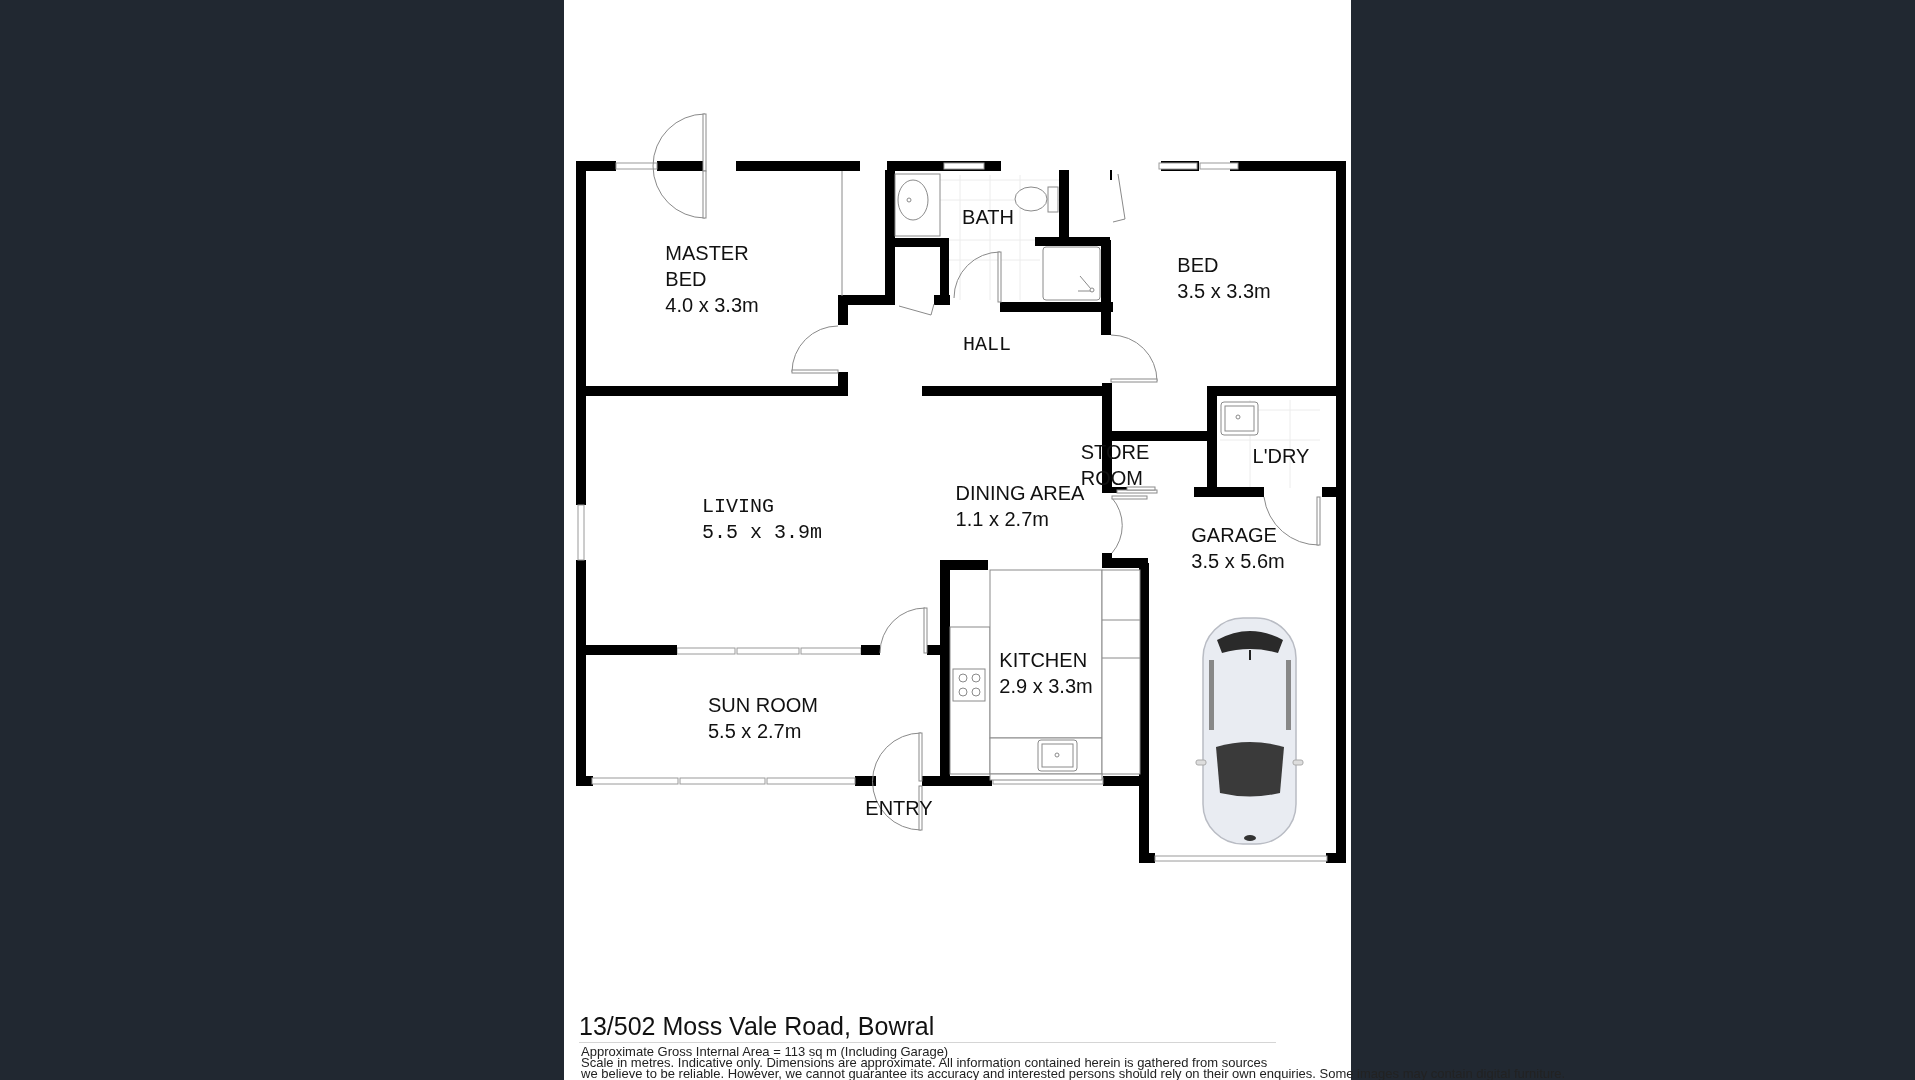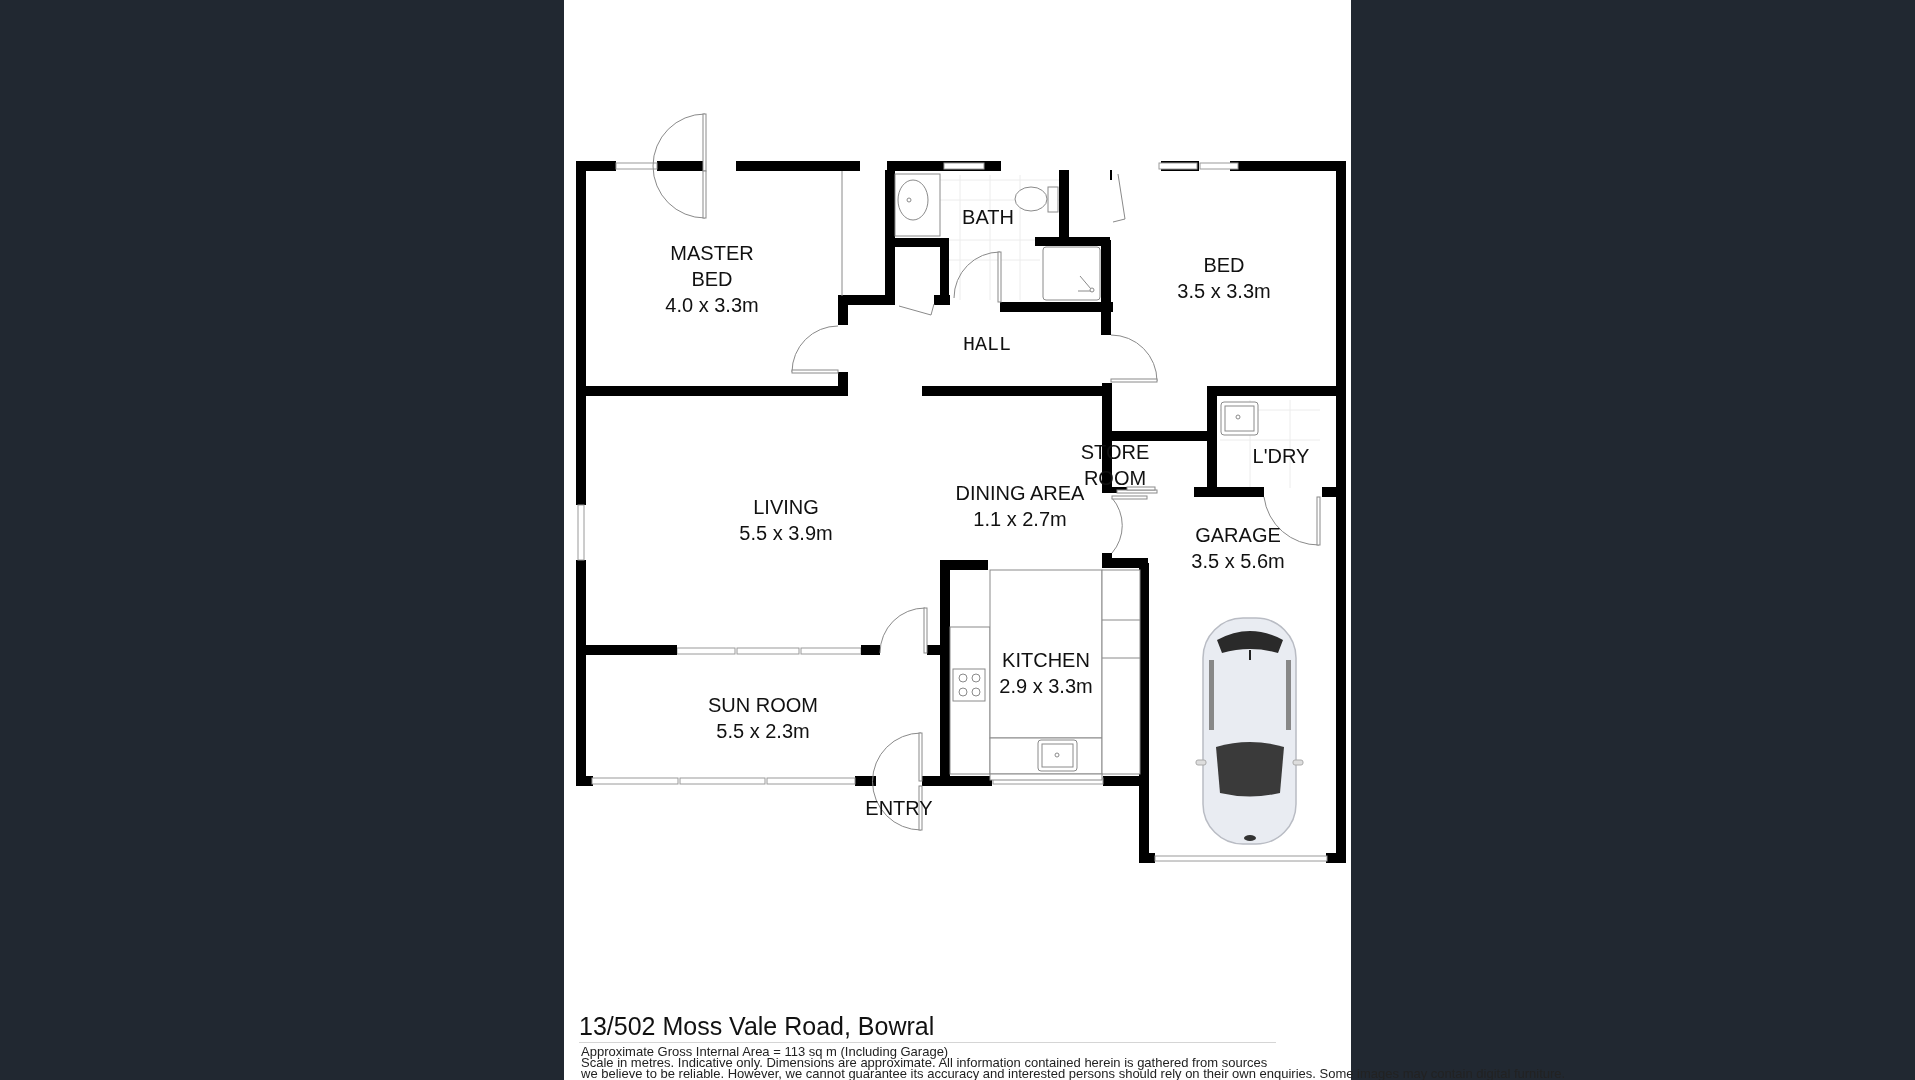--- a/index.html
+++ b/index.html
@@ -4,21 +4,21 @@
 <style>
   html, body { margin:0; padding:0; }
   body { width:1915px; height:1080px; background:#212831; position:relative; overflow:hidden; font-family:"Liberation Sans", sans-serif; }
   .sheet { position:absolute; left:564px; top:0; width:787px; height:1080px; background:#ffffff; }
   svg.plan { position:absolute; left:0; top:0; width:1915px; height:1080px; }
   .wall { fill:#000; }
   .win { fill:#fff; stroke:#9a9a9a; stroke-width:1; }
   .thin { fill:none; stroke:#8a8a8a; stroke-width:1; }
   .fix { fill:#fff; stroke:#8a8a8a; stroke-width:1; }
   .grid { stroke:#ececec; stroke-width:1; }
-  .room-label { position:absolute; transform:translate(-50%,0); text-align:center; color:#111; font-size:20px; line-height:26px; white-space:nowrap; }
+  .room-label { position:absolute; transform:translate(-50%,0); text-align:left; color:#111; font-size:20px; line-height:26px; white-space:nowrap; }
   .title { position:absolute; left:579px; top:1012px; font-size:25px; color:#111; }
   .rule { position:absolute; left:579px; top:1042px; width:697px; height:1px; background:#d5d5d5; }
   .fine { position:absolute; left:581px; font-size:13px; color:#222; white-space:nowrap; }
 </style>
 </head>
 <body>
 
 <div class="sheet"></div>
 
 <svg class="plan" viewBox="0 0 1915 1080" xmlns="http://www.w3.org/2000/svg">
@@ -225,21 +225,21 @@
 <div class="room-label" style="left:988px; top:204px;">
   <div>BATH</div>
 </div>
 <div class="room-label" style="left:1224px; top:252px;">
   <div>BED</div>
   <div>3.5 x 3.3m</div>
 </div>
 <div class="room-label" style="left:987px; top:332px;font-family:Liberation Mono, monospace;">
   <div>HALL</div>
 </div>
-<div class="room-label" style="left:786px; top:494px;">
+<div class="room-label" style="left:762px; top:494px;font-family:Liberation Mono, monospace;">
   <div>LIVING</div>
   <div>5.5 x 3.9m</div>
 </div>
 <div class="room-label" style="left:1020px; top:480px;">
   <div>DINING AREA</div>
   <div>1.1 x 2.7m</div>
 </div>
 <div class="room-label" style="left:1115px; top:439px;">
   <div>STORE</div>
   <div>ROOM</div>
@@ -250,21 +250,21 @@
 <div class="room-label" style="left:1238px; top:522px;">
   <div>GARAGE</div>
   <div>3.5 x 5.6m</div>
 </div>
 <div class="room-label" style="left:1046px; top:647px;">
   <div>KITCHEN</div>
   <div>2.9 x 3.3m</div>
 </div>
 <div class="room-label" style="left:763px; top:692px;">
   <div>SUN ROOM</div>
-  <div>5.5 x 2.3m</div>
+  <div>5.5 x 2.7m</div>
 </div>
 <div class="room-label" style="left:899px; top:795px;">
   <div>ENTRY</div>
 </div>
 
 <div class="title">13/502 Moss Vale Road, Bowral</div>
 <div class="rule"></div>
 <div class="fine" style="top:1044px;">Approximate Gross Internal Area = 113 sq m (Including Garage)</div>
 <div class="fine" style="top:1055px;">Scale in metres. Indicative only. Dimensions are approximate. All information contained herein is gathered from sources</div>
 <div class="fine" style="top:1066px;">we believe to be reliable. However, we cannot guarantee its accuracy and interested persons should rely on their own enquiries. Some images may contain digital furniture.</div>

